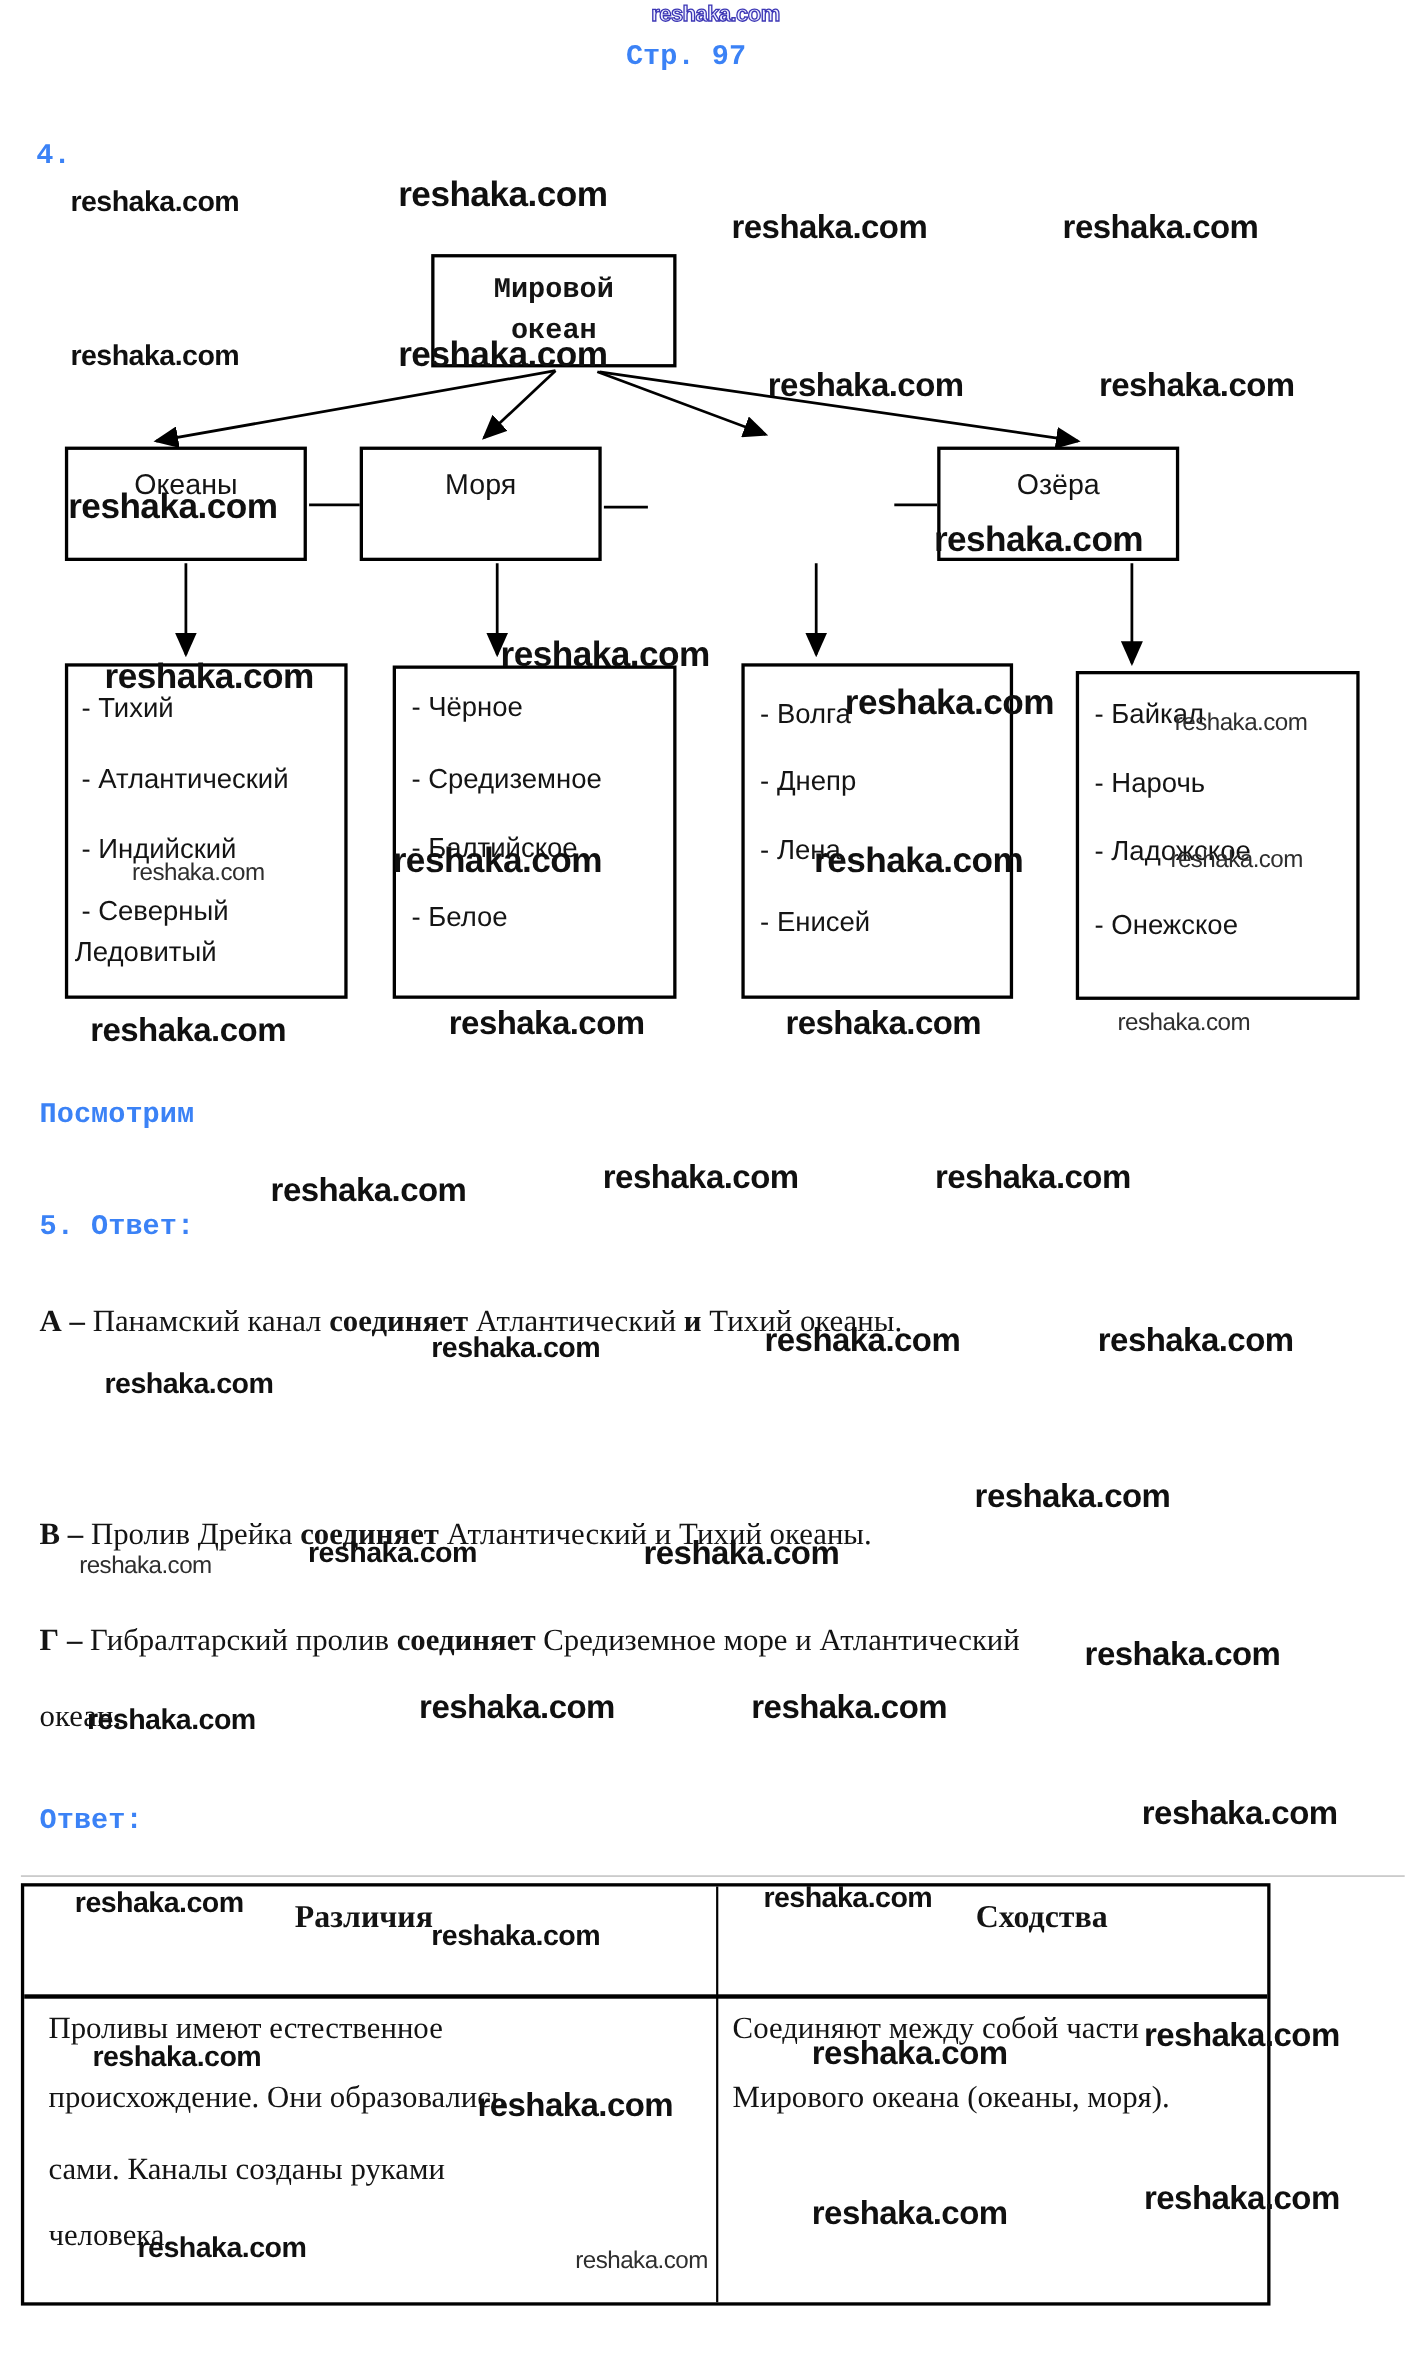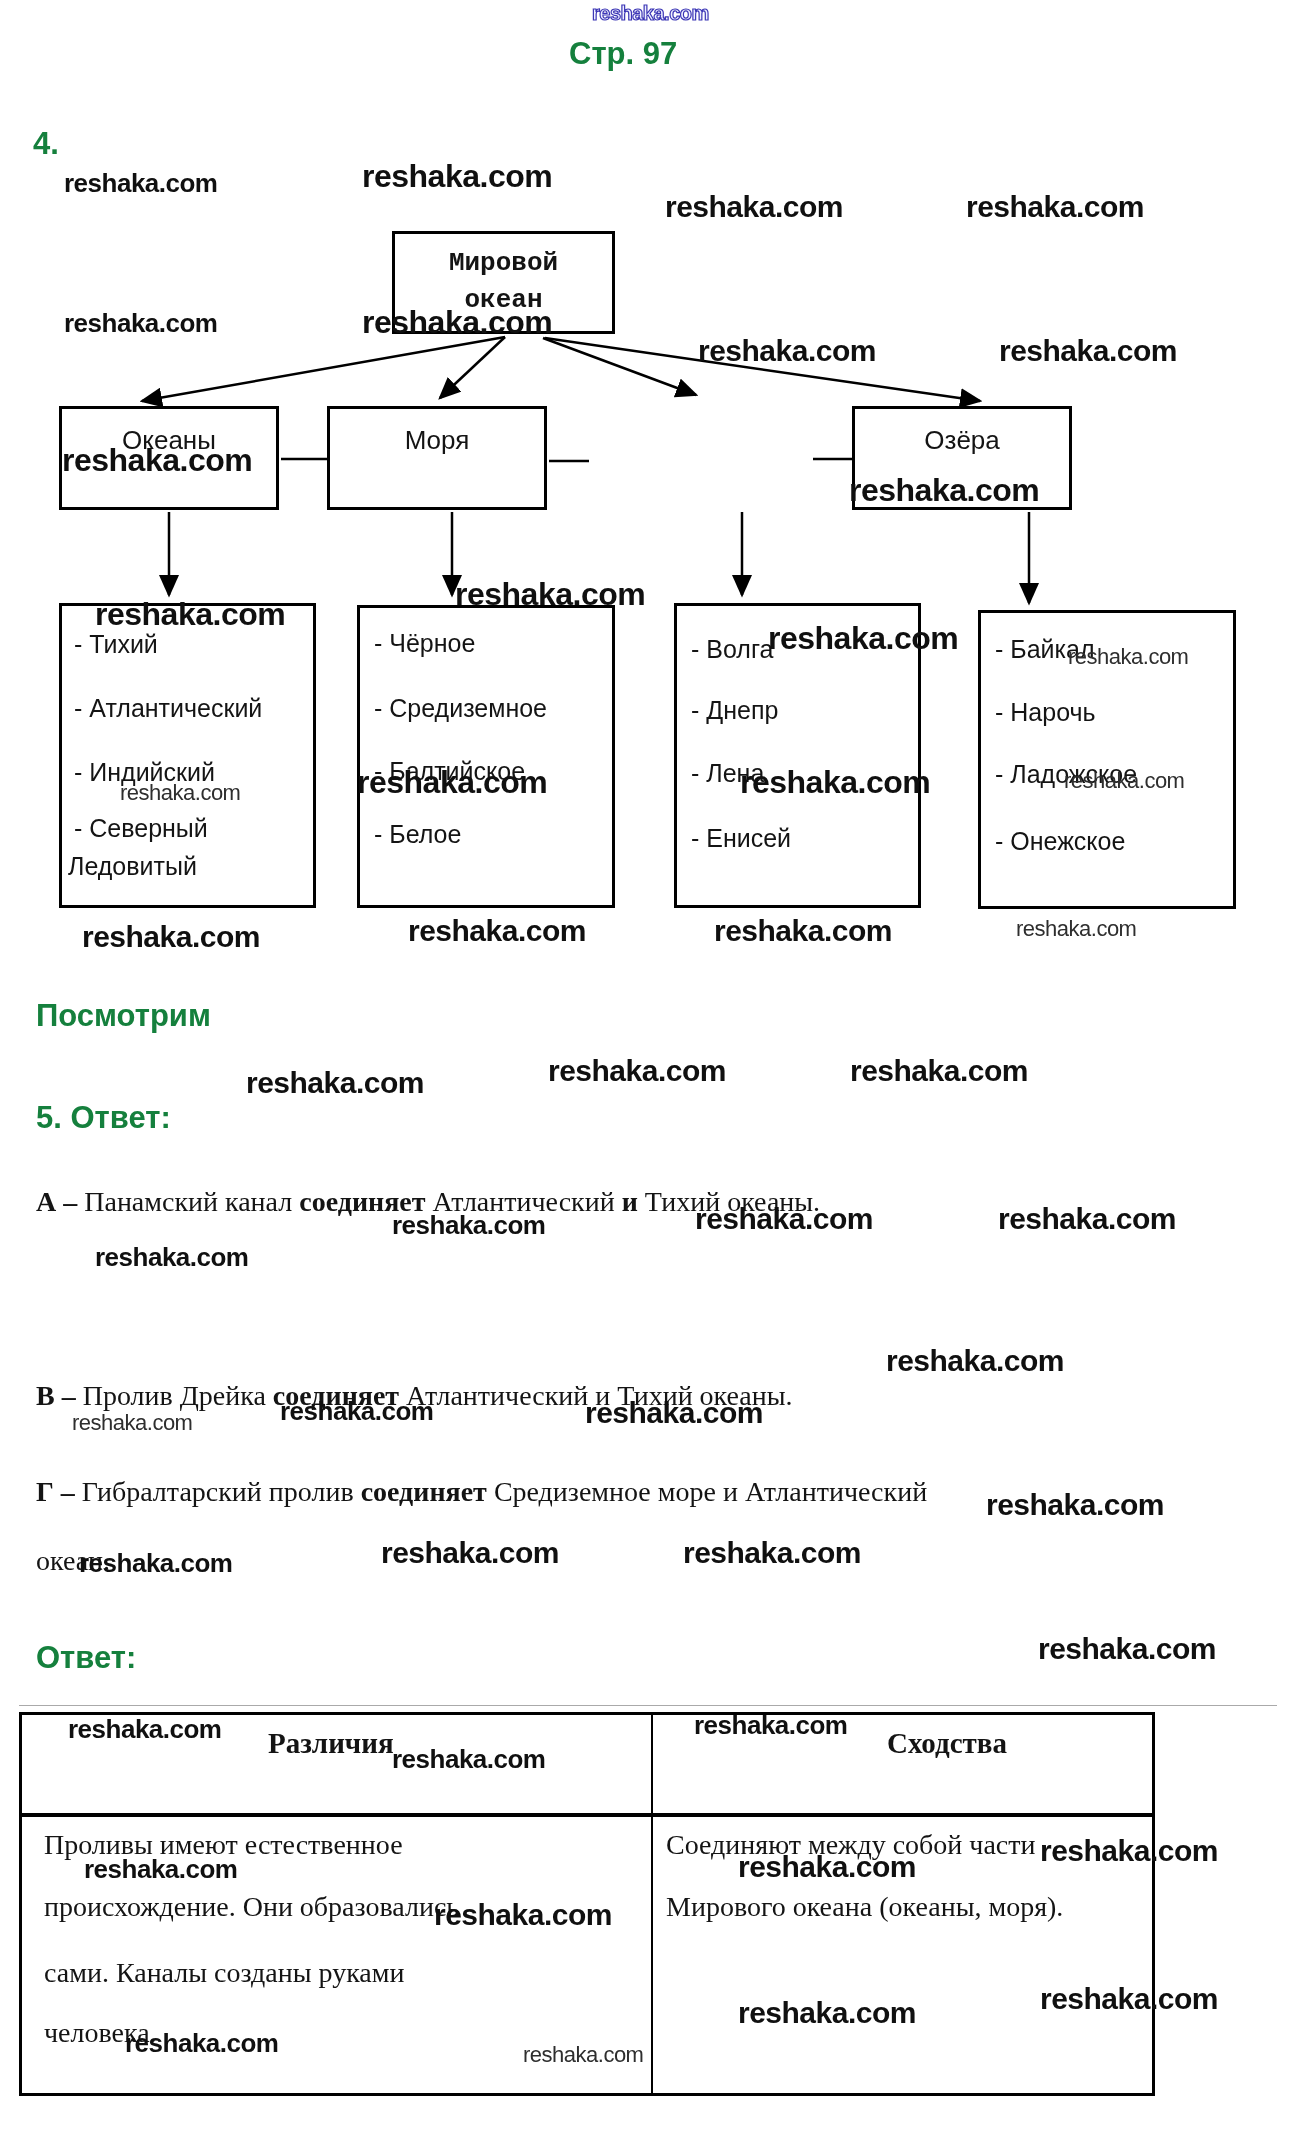--- a/index.html
+++ b/index.html
@@ -1,20 +1,20 @@
 <!DOCTYPE html>
 <html><head>
 <meta charset="utf-8">
 <style>
   html,body{margin:0;padding:0;background:#ffffff;}
   .page{position:relative;width:1296px;height:2141px;background:#ffffff;overflow:hidden;
         font-family:"Liberation Serif",serif;color:#111;}
   
-  .h{position:absolute;font-family:Liberation Sans, sans-serif;font-weight:700;font-size:31px;
-     color:#15803d;white-space:nowrap;z-index:2;}
+  .h{position:absolute;font-family:Liberation Mono, monospace;font-weight:700;font-size:26px;
+     color:#3b82f6;white-space:nowrap;z-index:2;}
   
   .stmt{position:absolute;font-family:"Liberation Serif",serif;font-size:28px;color:#141414;
         white-space:nowrap;z-index:2;}
   .seg-b{font-weight:700;}
   
   .dbox{position:absolute;border:3px solid #000;background:transparent;z-index:1;box-sizing:border-box;}
   .dtitle{font-family:Liberation Mono, monospace;font-weight:700;font-size:26px;line-height:37px;
           text-align:center;padding-top:11px;color:#141414;}
   .dlabel{font-family:"Liberation Sans",sans-serif;font-size:26px;text-align:center;
           margin-top:16px;color:#141414;}

